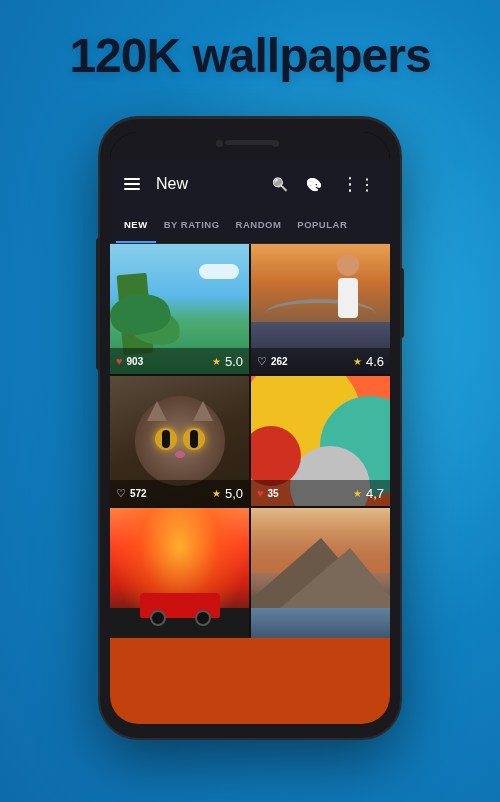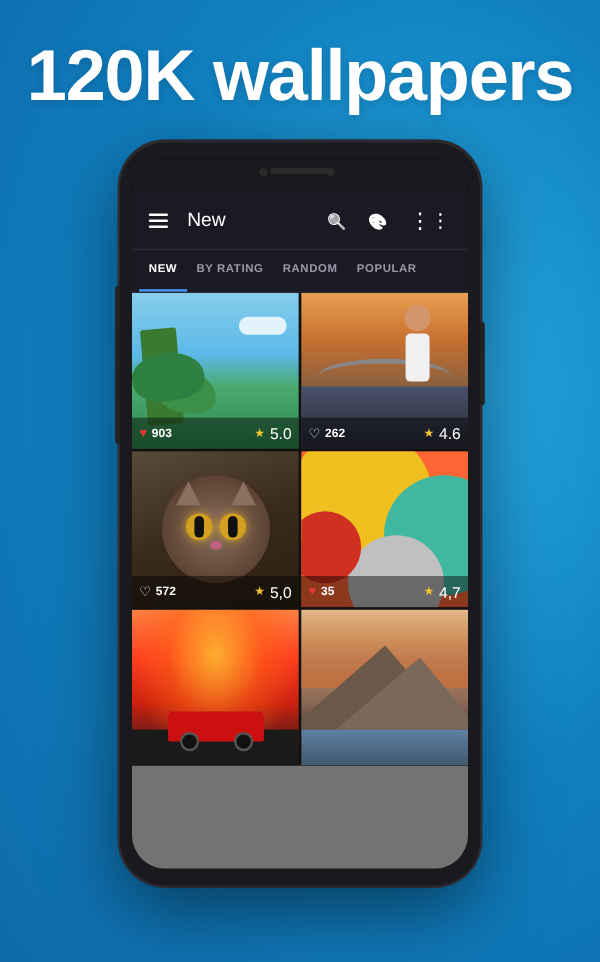--- a/index.html
+++ b/index.html
@@ -22,23 +22,23 @@
     .header-text {
       position: absolute;
       top: 28px;
       left: 0;
       right: 0;
       text-align: center;
       z-index: 10;
     }
 
     .main-title {
-      font-size: 60px;
+      font-size: 48px;
       font-weight: 900;
-      color: #ffffff;
+      color: #0f172a;
       letter-spacing: -1px;
       text-shadow: 0 2px 8px rgba(0,0,0,0.15);
     }
 
     .subtitle {
       font-size: 15px;
       color: rgba(255,255,255,0.85);
       margin-top: 4px;
       font-weight: 400;
     }
@@ -142,21 +142,21 @@
       left: 58%;
     }
 
     
     .app-content {
       position: absolute;
       top: 28px;
       left: 0;
       right: 0;
       bottom: 0;
-      background: #737373;
+      background: #c2410c;
       overflow: hidden;
     }
 
     
     .app-topbar {
       height: 48px;
       background: #1a1a24;
       display: flex;
       align-items: center;
       padding: 0 10px;

